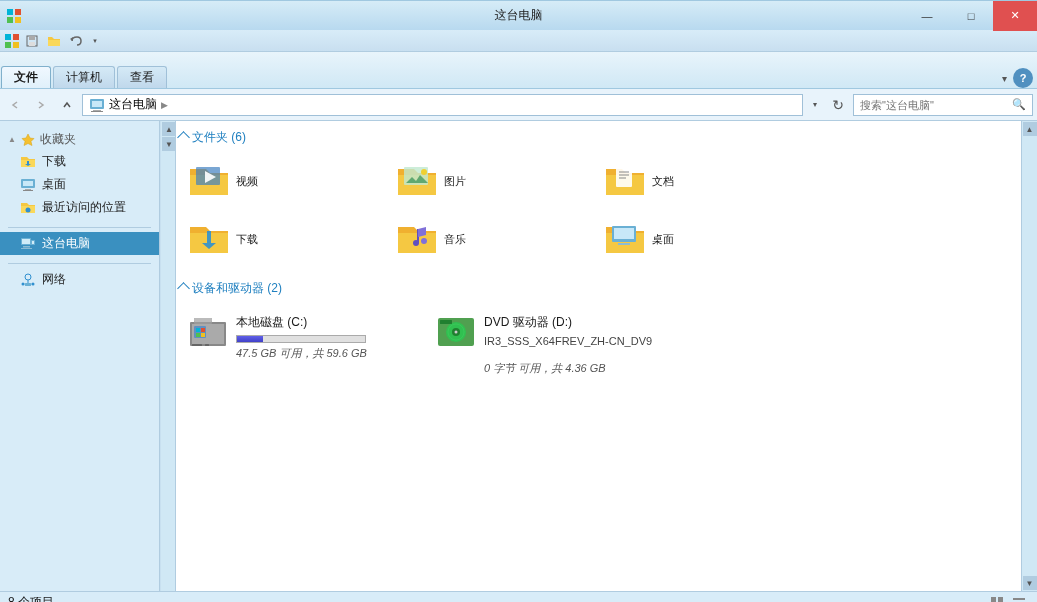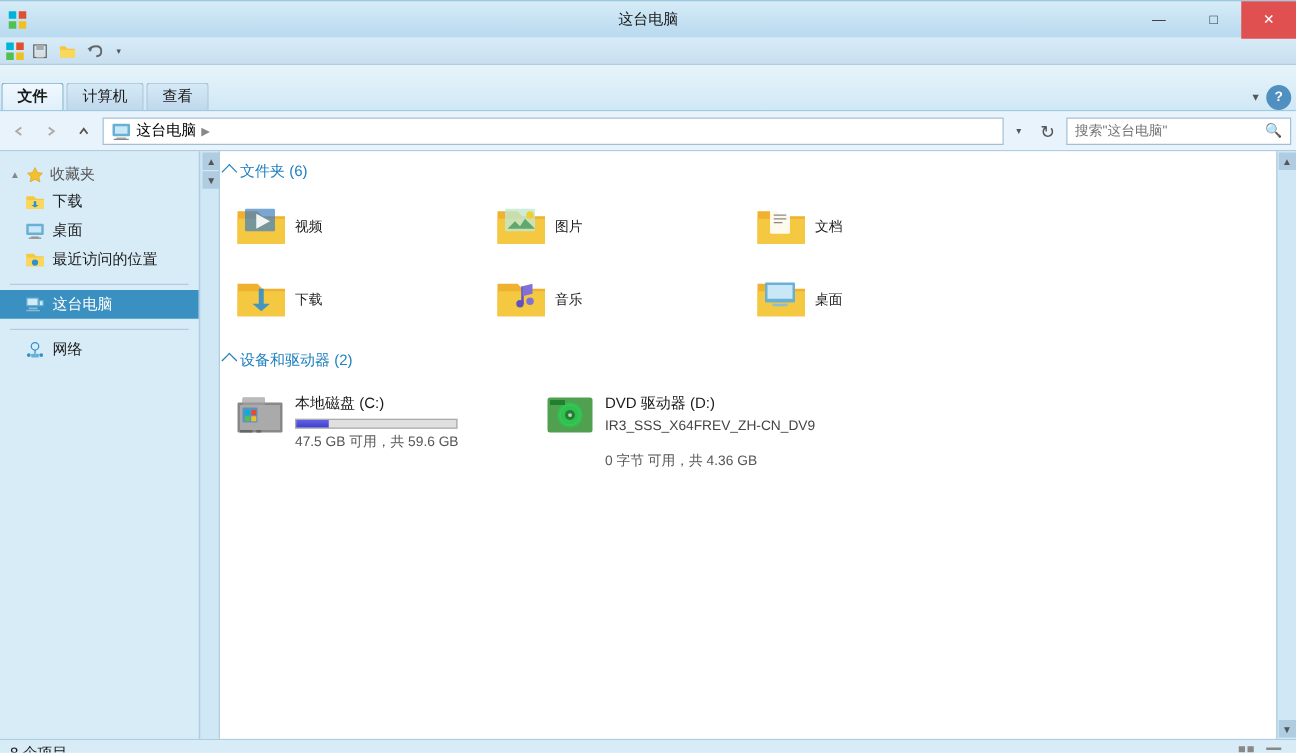--- a/index.html
+++ b/index.html
@@ -287,20 +287,21 @@
       border: 1px solid #aaa;
       margin-bottom: 3px;
     }
     .drive-bar-fill {
       height: 100%;
       background: linear-gradient(to bottom, #6060e8, #4040c8);
     }
     .drive-size {
       font-size: 11px;
       color: #555;
+      font-style: italic;
     }
 
     
     .status-bar {
       height: 22px;
       background: #d8ecf8;
       border-top: 1px solid #b0cce0;
       display: flex;
       align-items: center;
       padding: 0 8px;

